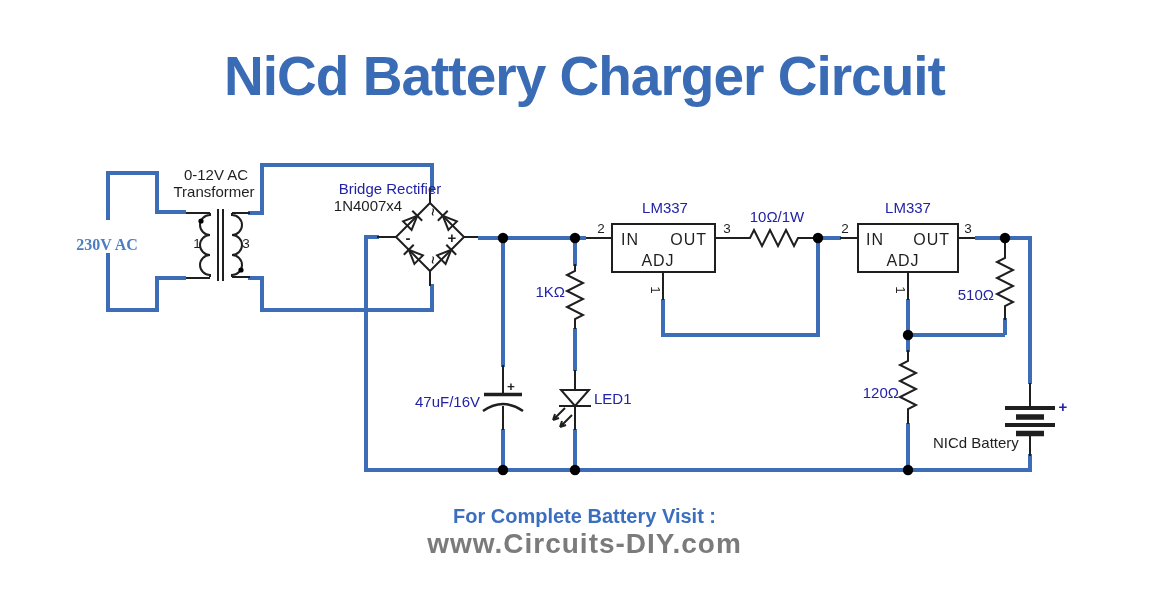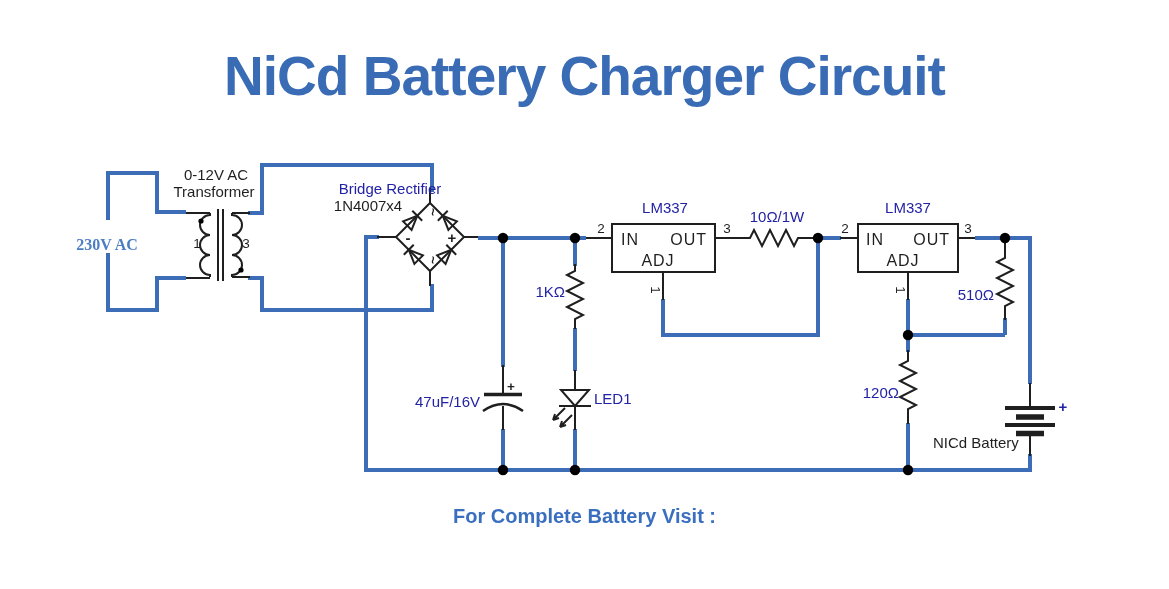--- a/index.html
+++ b/index.html
@@ -185,15 +185,16 @@
       <circle class="dot" cx="1005" cy="238" r="5.2"></circle>
       <circle class="dot" cx="908" cy="335" r="5.2"></circle>
       <circle class="dot" cx="503" cy="470" r="5.2"></circle>
       <circle class="dot" cx="575" cy="470" r="5.2"></circle>
       <circle class="dot" cx="908" cy="470" r="5.2"></circle>
     </g>
   </svg>
 
   <div class="footer">
     <div class="footer-visit">For Complete Battery Visit :</div>
+    <div class="footer-url">www.Circuits-DIY.com</div>
   </div>
 
 </div>
 
 </body></html>

